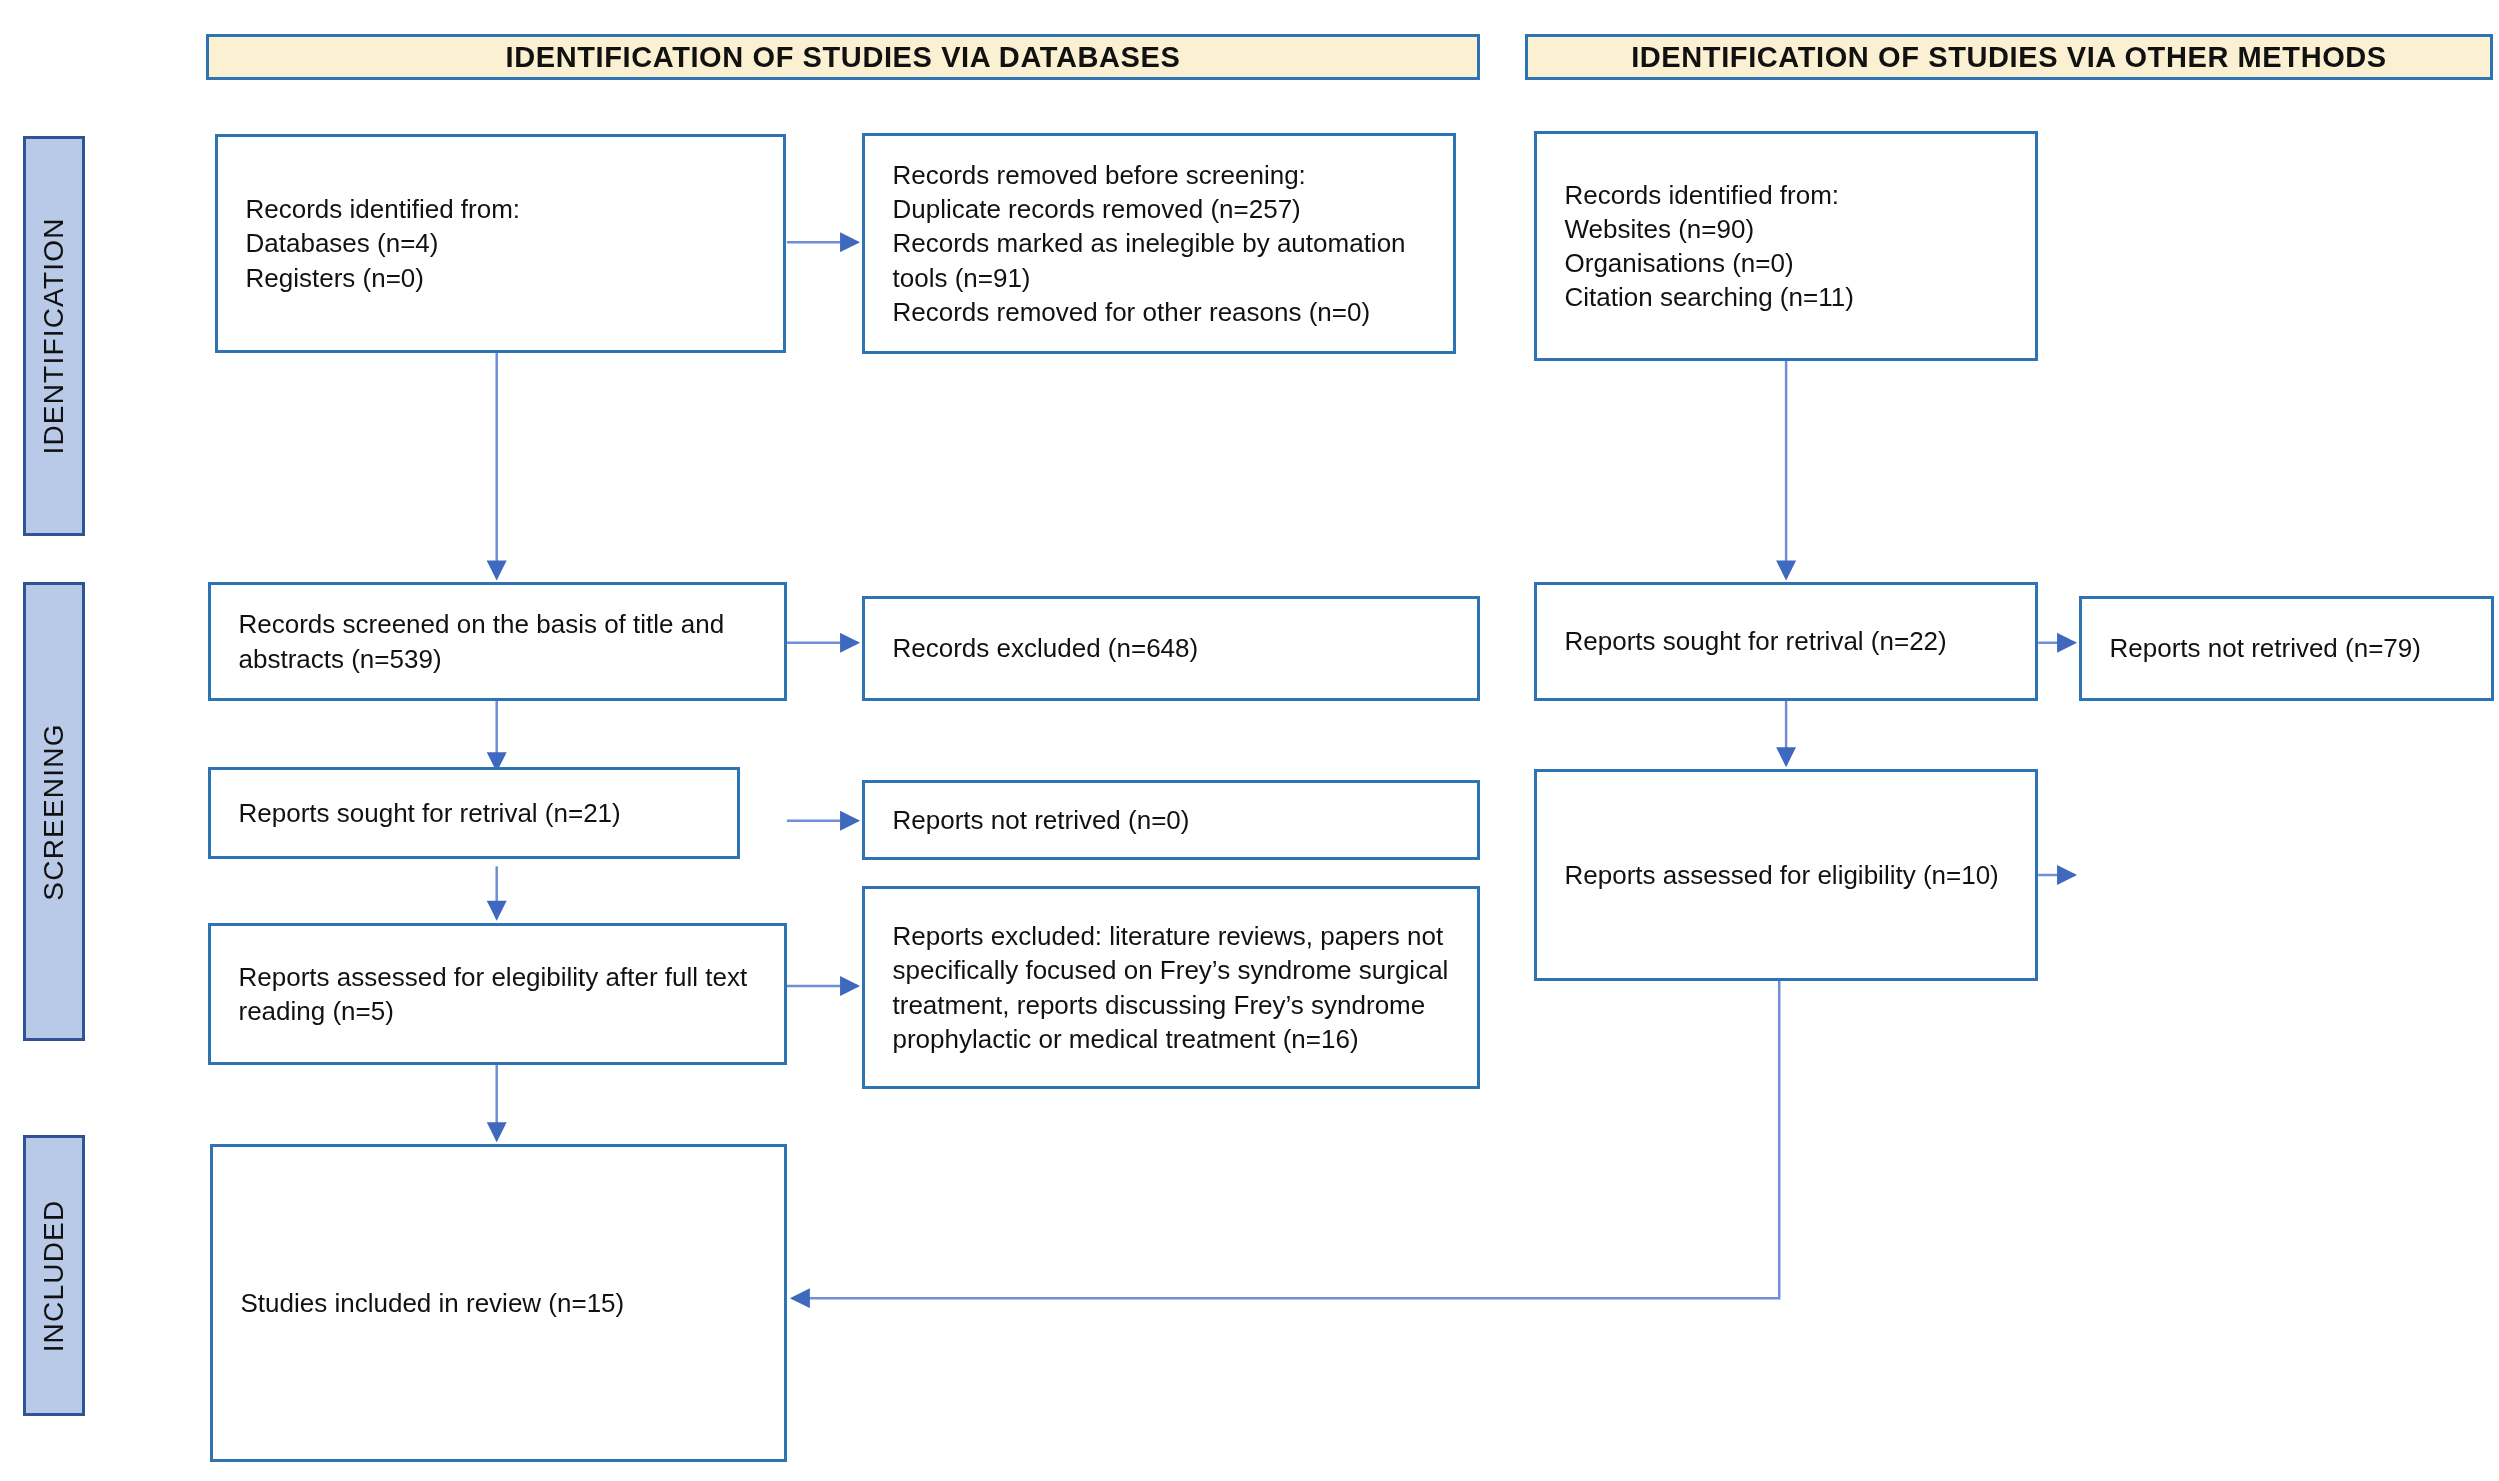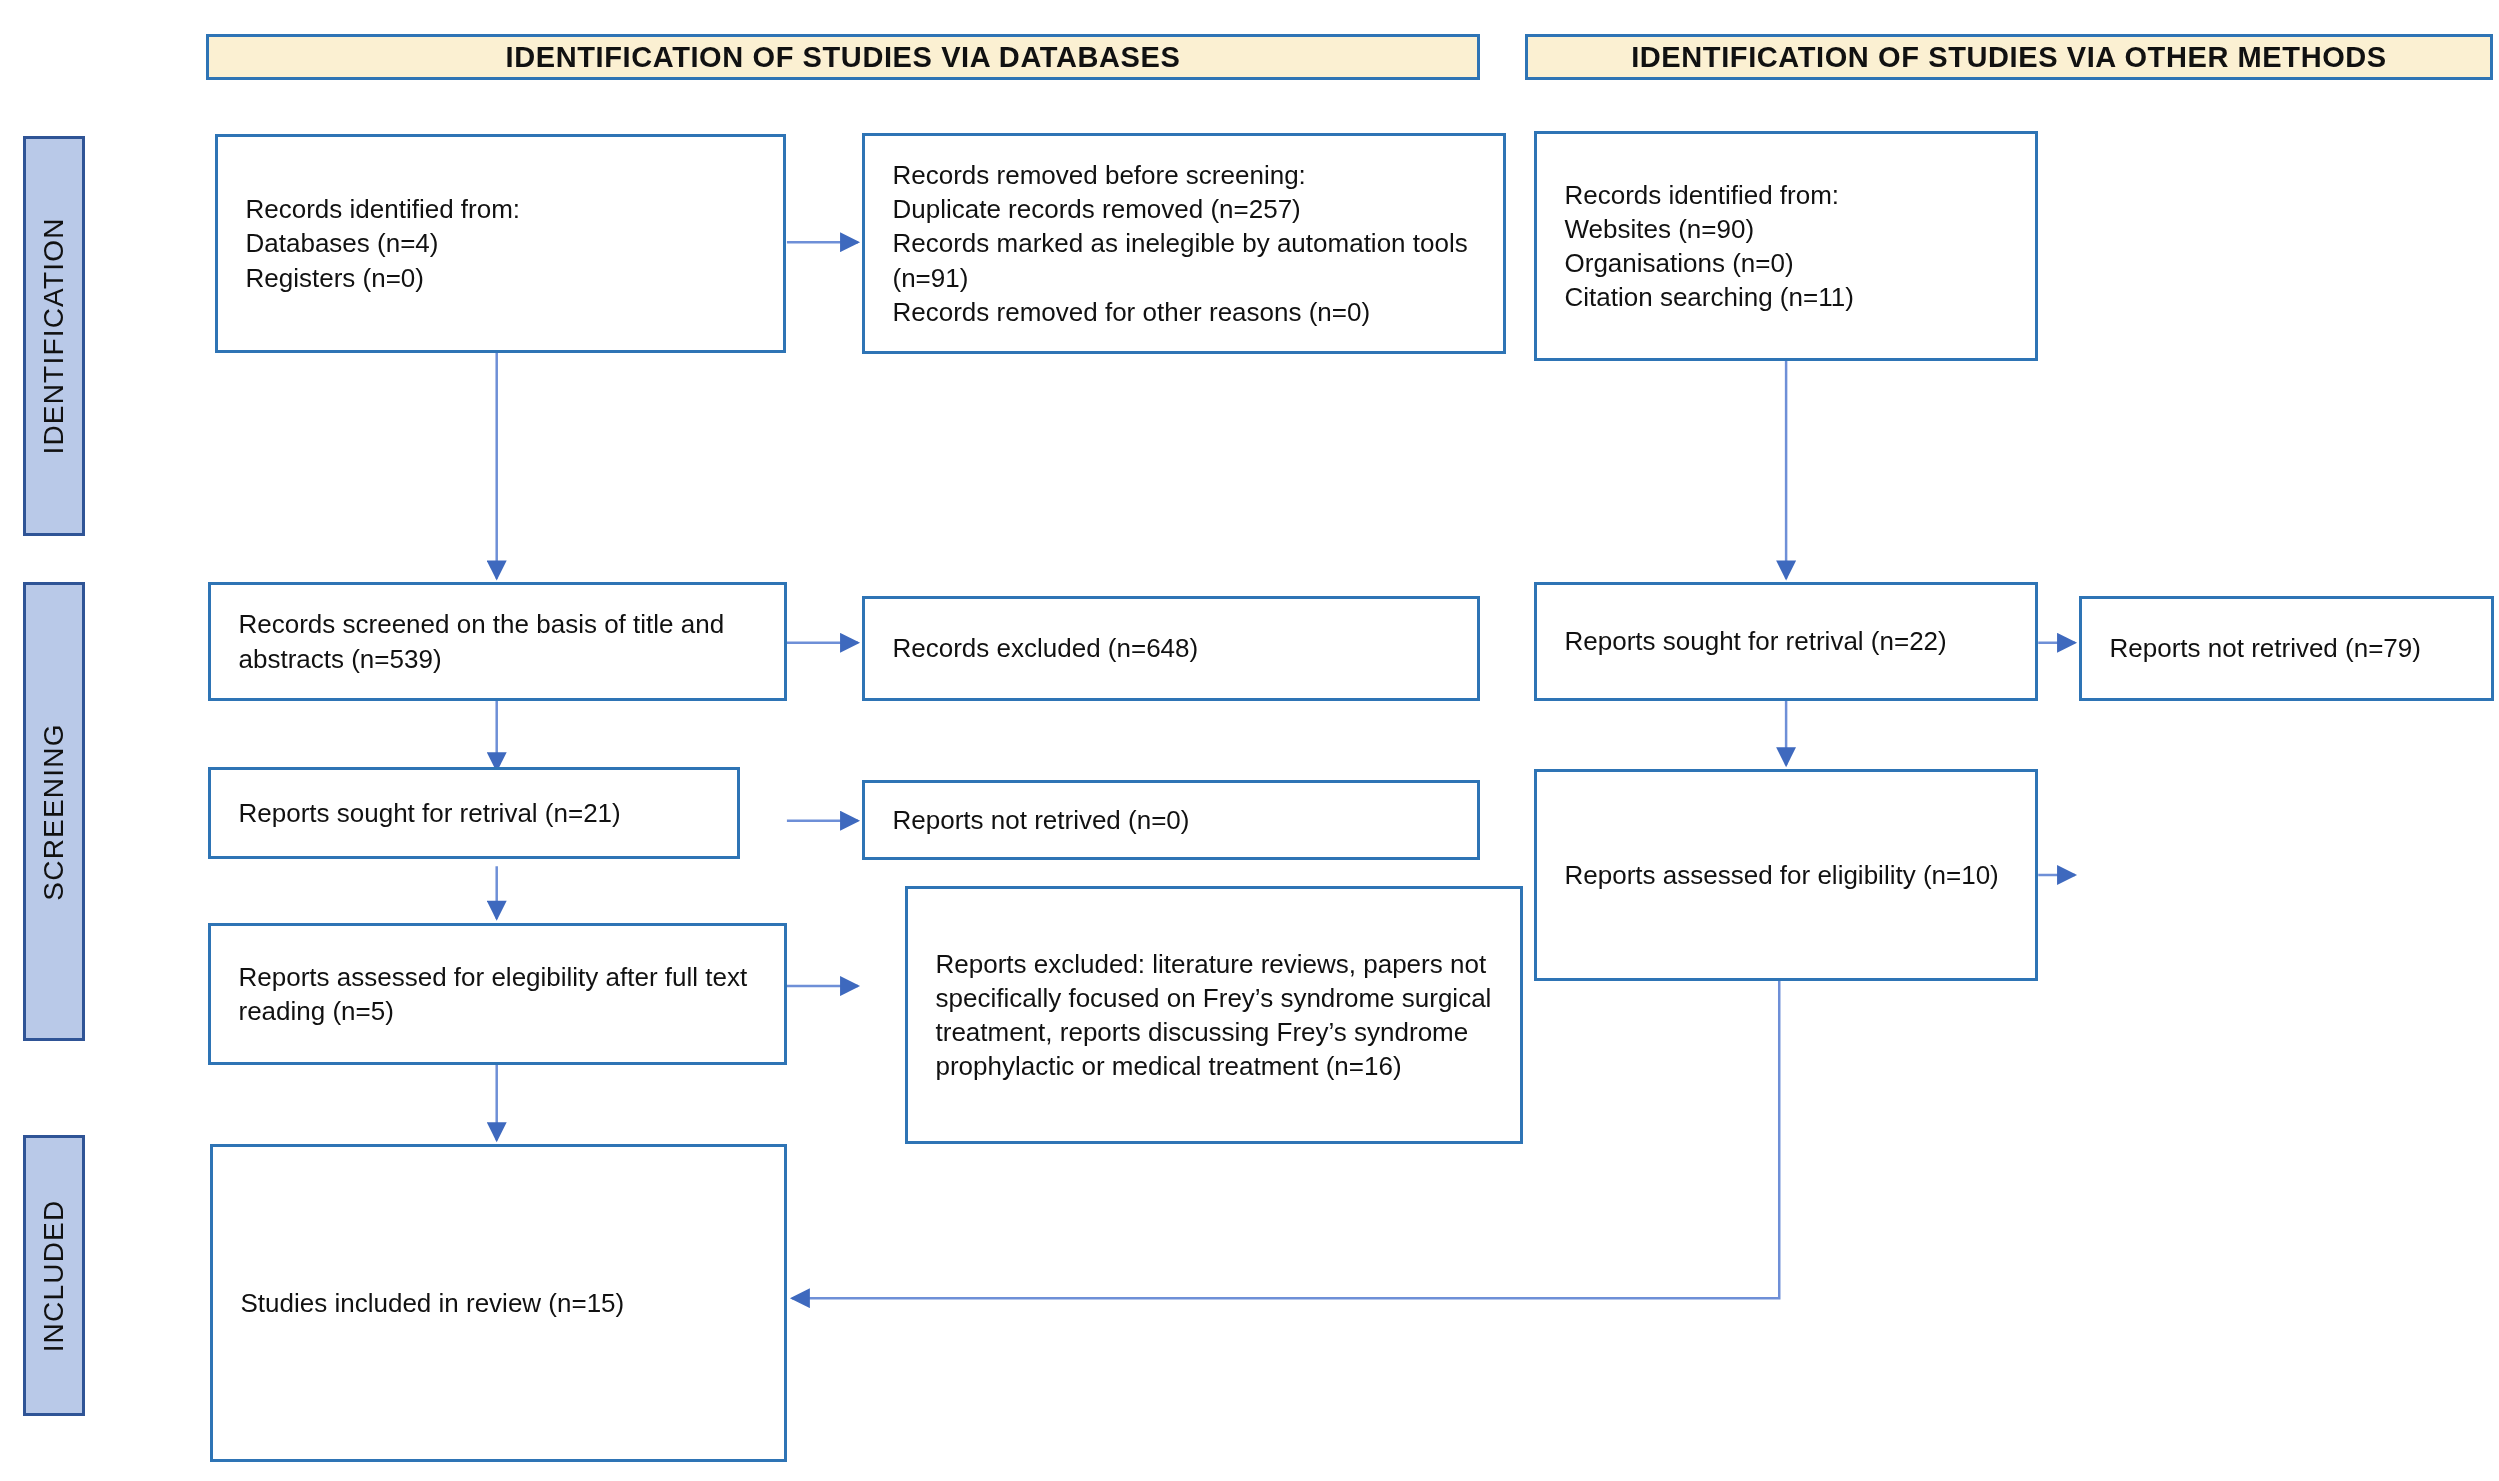--- a/index.html
+++ b/index.html
@@ -65,42 +65,42 @@
     <line x1="2861" y1="1123" x2="2861" y2="1226" marker-end="url(#ah)"></line>
     <line x1="3265" y1="1402" x2="3324" y2="1402" marker-end="url(#ah)"></line>
     <path class="connector" d="M 2850 1572 L 2850 2080 L 1268 2080" marker-end="url(#ah)"></path>
   </svg>
 
   <div class="fbox" style="left:215px;top:134px;width:571px;height:219px">
     <div class="txt">Records identified from:
 Databases (n=4)
 Registers (n=0)</div>
   </div>
-  <div class="fbox" style="left:862px;top:133px;width:644px;height:221px">
+  <div class="fbox" style="left:862px;top:133px;width:594px;height:221px">
     <div class="txt">Records removed before screening:
 Duplicate records removed (n=257)
 Records marked as inelegible by automation tools (n=91)
 Records removed for other reasons (n=0)</div>
   </div>
   <div class="fbox" style="left:208px;top:582px;width:579px;height:119px">
     <div class="txt">Records screened on the basis of title and abstracts (n=539)</div>
   </div>
   <div class="fbox" style="left:862px;top:596px;width:618px;height:105px">
     <div class="txt">Records excluded (n=648)</div>
   </div>
   <div class="fbox" style="left:208px;top:767px;width:532px;height:92px">
     <div class="txt">Reports sought for retrival (n=21)</div>
   </div>
   <div class="fbox" style="left:862px;top:780px;width:618px;height:80px">
     <div class="txt">Reports not retrived (n=0)</div>
   </div>
   <div class="fbox" style="left:208px;top:923px;width:579px;height:142px">
     <div class="txt">Reports assessed for elegibility after full text reading (n=5)</div>
   </div>
-  <div class="fbox" style="left:905px;top:886px;width:618px;height:258px">
+  <div class="fbox" style="left:862px;top:886px;width:618px;height:203px">
     <div class="txt">Reports excluded: literature reviews, papers not specifically focused on Frey’s syndrome surgical treatment, reports discussing Frey’s syndrome prophylactic or medical treatment (n=16)</div>
   </div>
   <div class="fbox" style="left:210px;top:1144px;width:577px;height:318px">
     <div class="txt">Studies included in review (n=15)</div>
   </div>
 
   <div class="fbox" style="left:1534px;top:131px;width:504px;height:230px">
     <div class="txt">Records identified from:
 Websites (n=90)
 Organisations (n=0)

